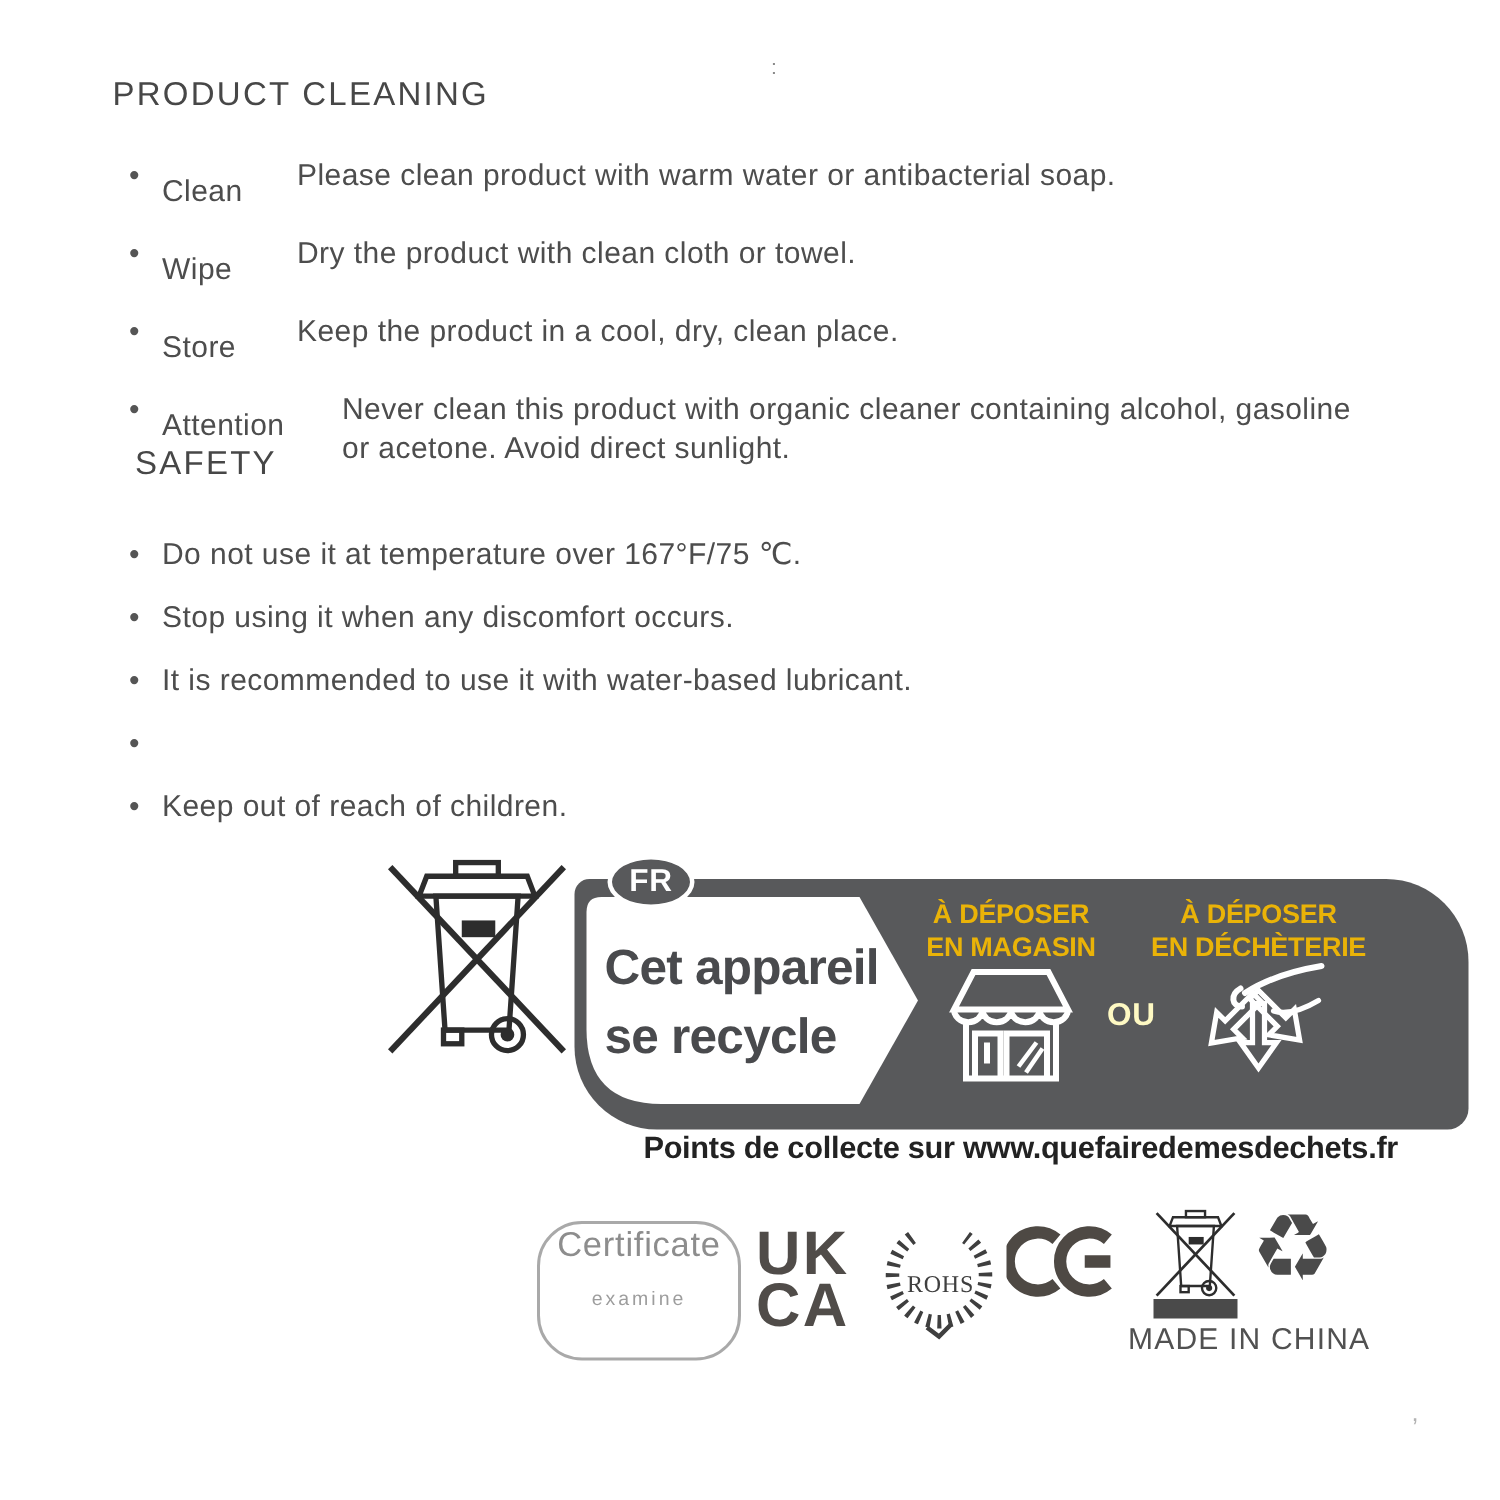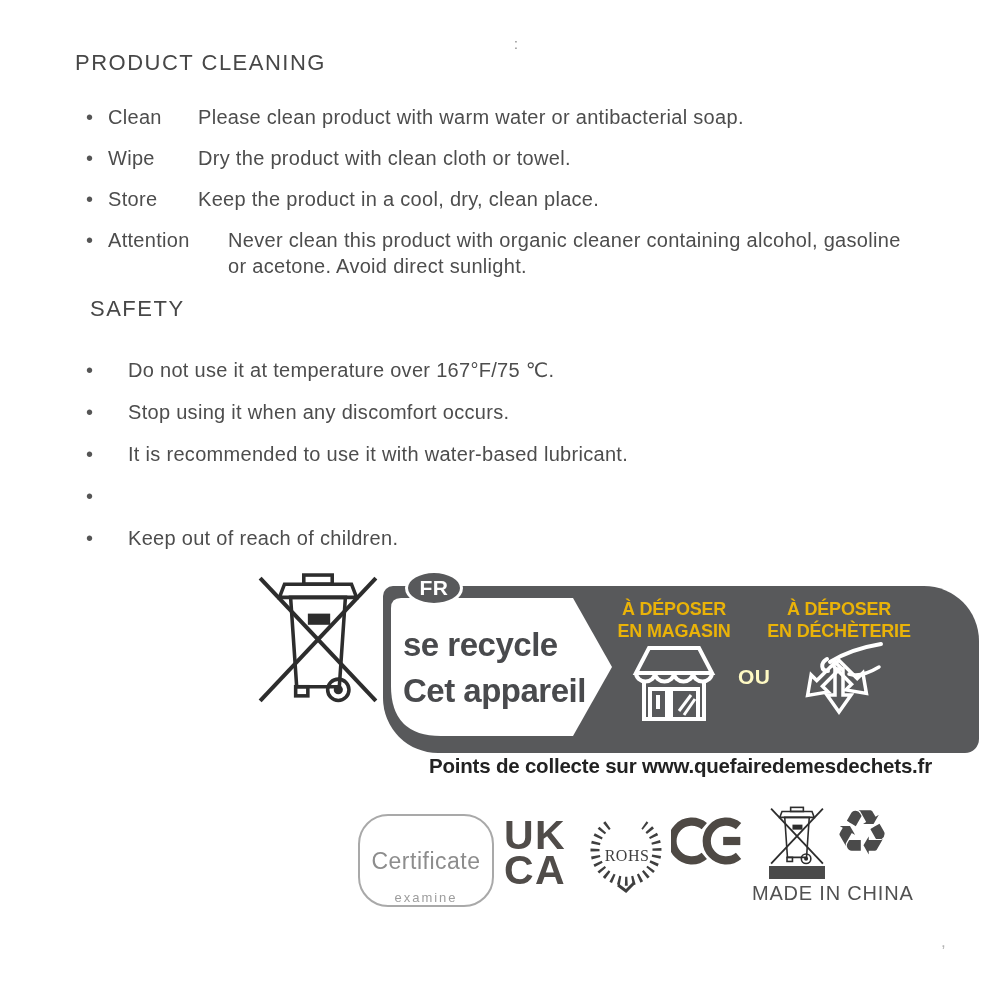--- a/index.html
+++ b/index.html
@@ -11,28 +11,28 @@
   }
   .abs{position:absolute;}
   
   .section-title{
     font-size:22px;letter-spacing:1.5px;color:#474747;font-weight:400;
   }
   
   .blist{width:880px;}
   .brow{display:flex;align-items:flex-start;font-size:20px;letter-spacing:.3px;color:#4d4d4d;}
   .bullet{width:22px;flex:0 0 22px;color:#555;font-size:20px;line-height:26px;}
-  .blabel{flex:0 0 90px;line-height:26px;}
+  .blabel{flex:0 0 90px;line-height:26px;margin-top:11px;}
   .blabel.wide{flex:0 0 120px;}
   .btext{line-height:26px;}
   .clean-row{margin-bottom:15px;}
   .attn-row{margin-top:5px;}
   .attn-text{width:690px;}
   .srow{margin-bottom:16px;}
-  .stext{line-height:26px;margin-left:20px;}
+  .stext{line-height:26px;}
   
   .recycle-label{
     left:383px;top:586px;width:596px;height:167px;border-radius:10px 55px 14px 55px;
   }
   .white-shape{left:0;top:0;}
   .fr-badge{
     left:22px;top:-16px;width:52px;height:30px;border:3.5px solid #ffffff;border-radius:50%;
     display:flex;align-items:center;justify-content:center;
     color:#ffffff;font-weight:700;font-size:21px;letter-spacing:.5px;
   }
@@ -46,21 +46,21 @@
   .opt1{left:230px;top:12px;width:122px;}
   .opt2{left:378px;top:12px;width:156px;}
   .or-text{left:355px;top:79px;color:#fef9c3;font-weight:700;font-size:21px;letter-spacing:.5px;}
   .note{
     left:400px;top:752px;width:532px;text-align:right;font-weight:700;font-size:20.5px;
     line-height:27px;color:#222222;letter-spacing:-0.2px;
   }
   
   .cert-box{
     left:358px;top:814px;width:132px;height:89px;border:2px solid #a9a9a9;border-radius:30px;
-    display:flex;flex-direction:column;align-items:center;justify-content:flex-end;
+    display:flex;flex-direction:column;align-items:center;justify-content:flex-start;
   }
   .cert-main{font-size:23px;color:#8d8d8d;letter-spacing:.5px;}
   .cert-sub{font-size:13px;color:#9d9d9d;letter-spacing:2px;margin-top:15px;}
   .ukca{
     left:504px;top:818px;font-weight:700;font-size:41px;line-height:35px;
     color:#504c49;letter-spacing:1.5px;
   }
   .rohs-text{font-family:"Liberation Serif","DejaVu Serif",serif;font-size:16px;fill:#3f3f3f;letter-spacing:.5px;}
   .recycle-glyph{left:834px;top:800px;font-size:62px;line-height:66px;color:#4a4a4a;}
   .made-in{left:752px;top:882px;font-size:20px;color:#515151;letter-spacing:.8px;text-align:right;}
@@ -144,22 +144,22 @@
 <div class="abs recycle-label" style="background:#58595b;">
   <svg class="abs white-shape" width="548" height="167" viewBox="0 0 548 167">
     <path d="M 18,12 H 190 L 229,81 L 190,150 H 58 Q 8,150 8,100 V 22 Q 8,12 18,12 Z" fill="#ffffff"></path>
   </svg>
 
   <div class="abs fr-badge" style="background:#58595b;">
     <span>FR</span>
   </div>
 
   <div class="abs headline">
+    <div>Cet appareil</div>
     <div>se recycle</div>
-    <div>Cet appareil</div>
   </div>
 
   <div class="abs opt opt1">
     <div>À DÉPOSER</div>
     <div>EN MAGASIN</div>
   </div>
 
   <svg class="abs" style="left:246px;top:57px;" width="90" height="80" viewBox="0 0 90 80" fill="none" stroke="#ffffff" stroke-width="4">
     <path d="M 20,5 H 70 L 83,30 H 7 Z"></path>
     <path d="M 7,30 a 9.5,8.5 0 0 0 19,0 a 9.5,8.5 0 0 0 19,0 a 9.5,8.5 0 0 0 19,0 a 9.5,8.5 0 0 0 19,0"></path>

